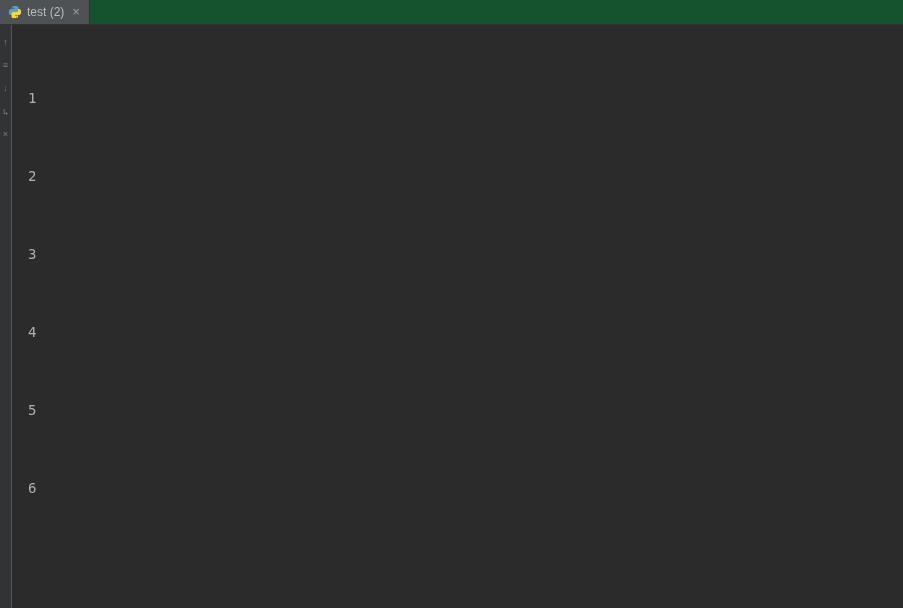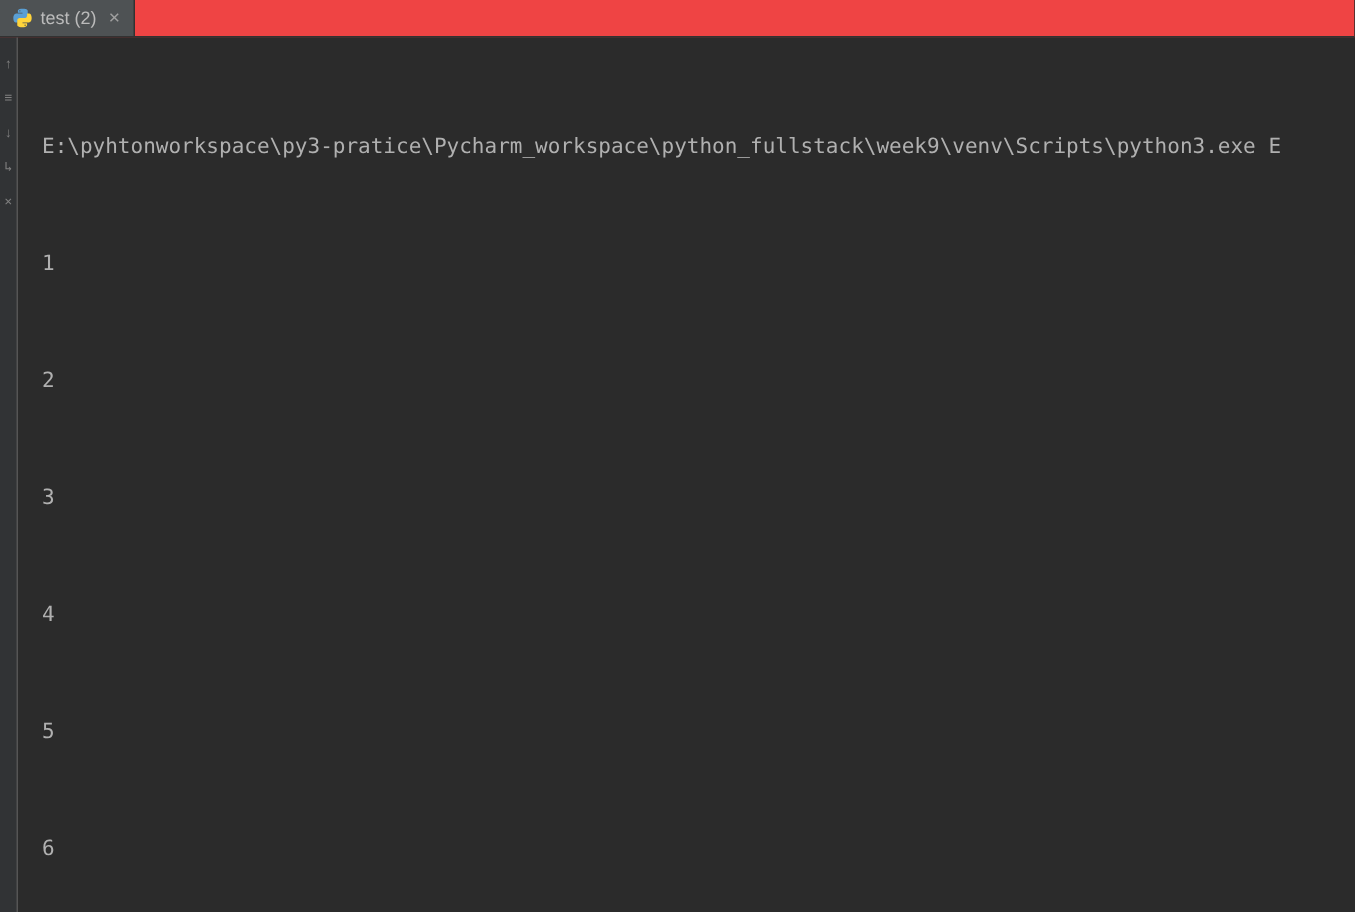--- a/index.html
+++ b/index.html
@@ -6,21 +6,21 @@
     body {
       font-family: Consolas, 'Courier New', monospace;
       background: #2b2b2b;
       color: #a9b7c6;
       width: 903px;
       height: 608px;
       overflow: hidden;
       position: relative;
     }
     .tab-bar {
-      background: #ef4444;
+      background: #14532d;
       height: 25px;
       display: flex;
       align-items: flex-start;
       border-bottom: 1px solid #323232;
     }
     .tab {
       display: flex;
       align-items: center;
       padding: 0 6px 0 8px;
       height: 100%;
@@ -106,21 +106,20 @@
 
 <div class="main-area">
   <div class="left-gutter">
     <div class="gutter-btn">↑</div>
     <div class="gutter-btn">≡</div>
     <div class="gutter-btn">↓</div>
     <div class="gutter-btn">↳</div>
     <div class="gutter-btn">×</div>
   </div>
   <div class="console-output">
-    <div class="out-line cmd-line">E:\pyhtonworkspace\py3-pratice\Pycharm_workspace\python_fullstack\week9\venv\Scripts\python3.exe E</div>
     <div class="out-line">1</div>
     <div class="out-line">2</div>
     <div class="out-line">3</div>
     <div class="out-line">4</div>
     <div class="out-line">5</div>
     <div class="out-line">6</div>
     
     
     
     

